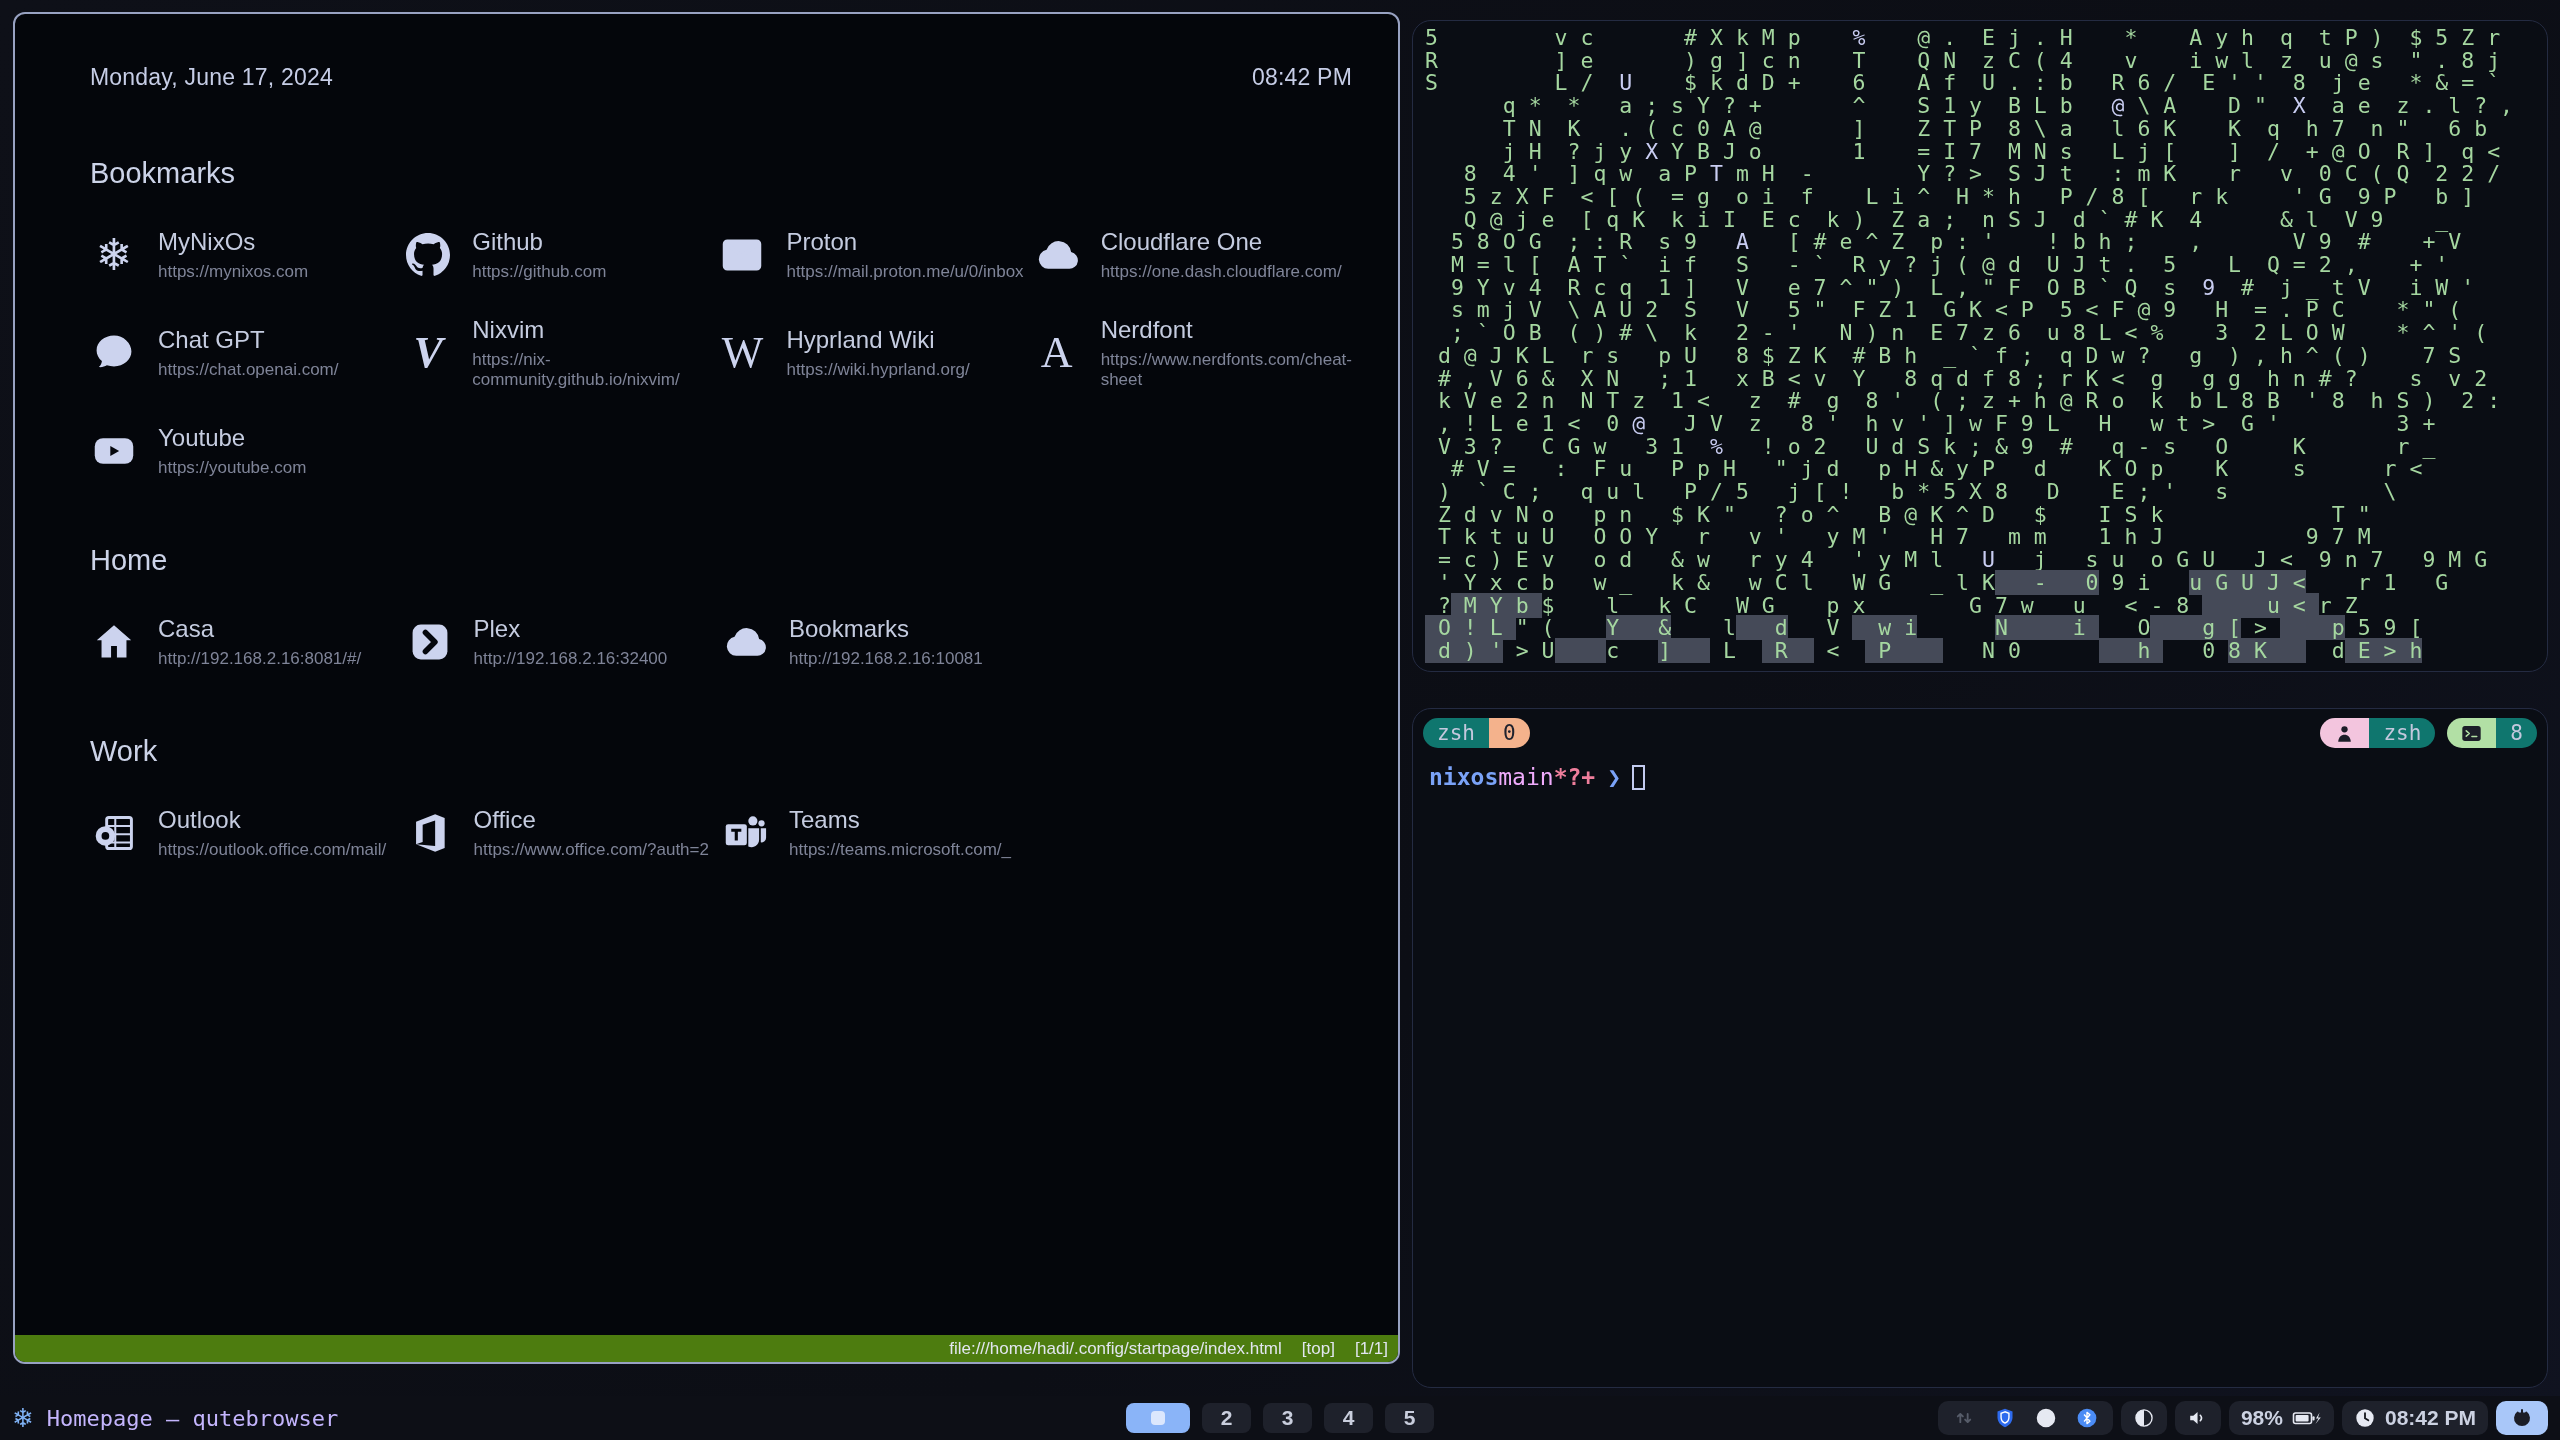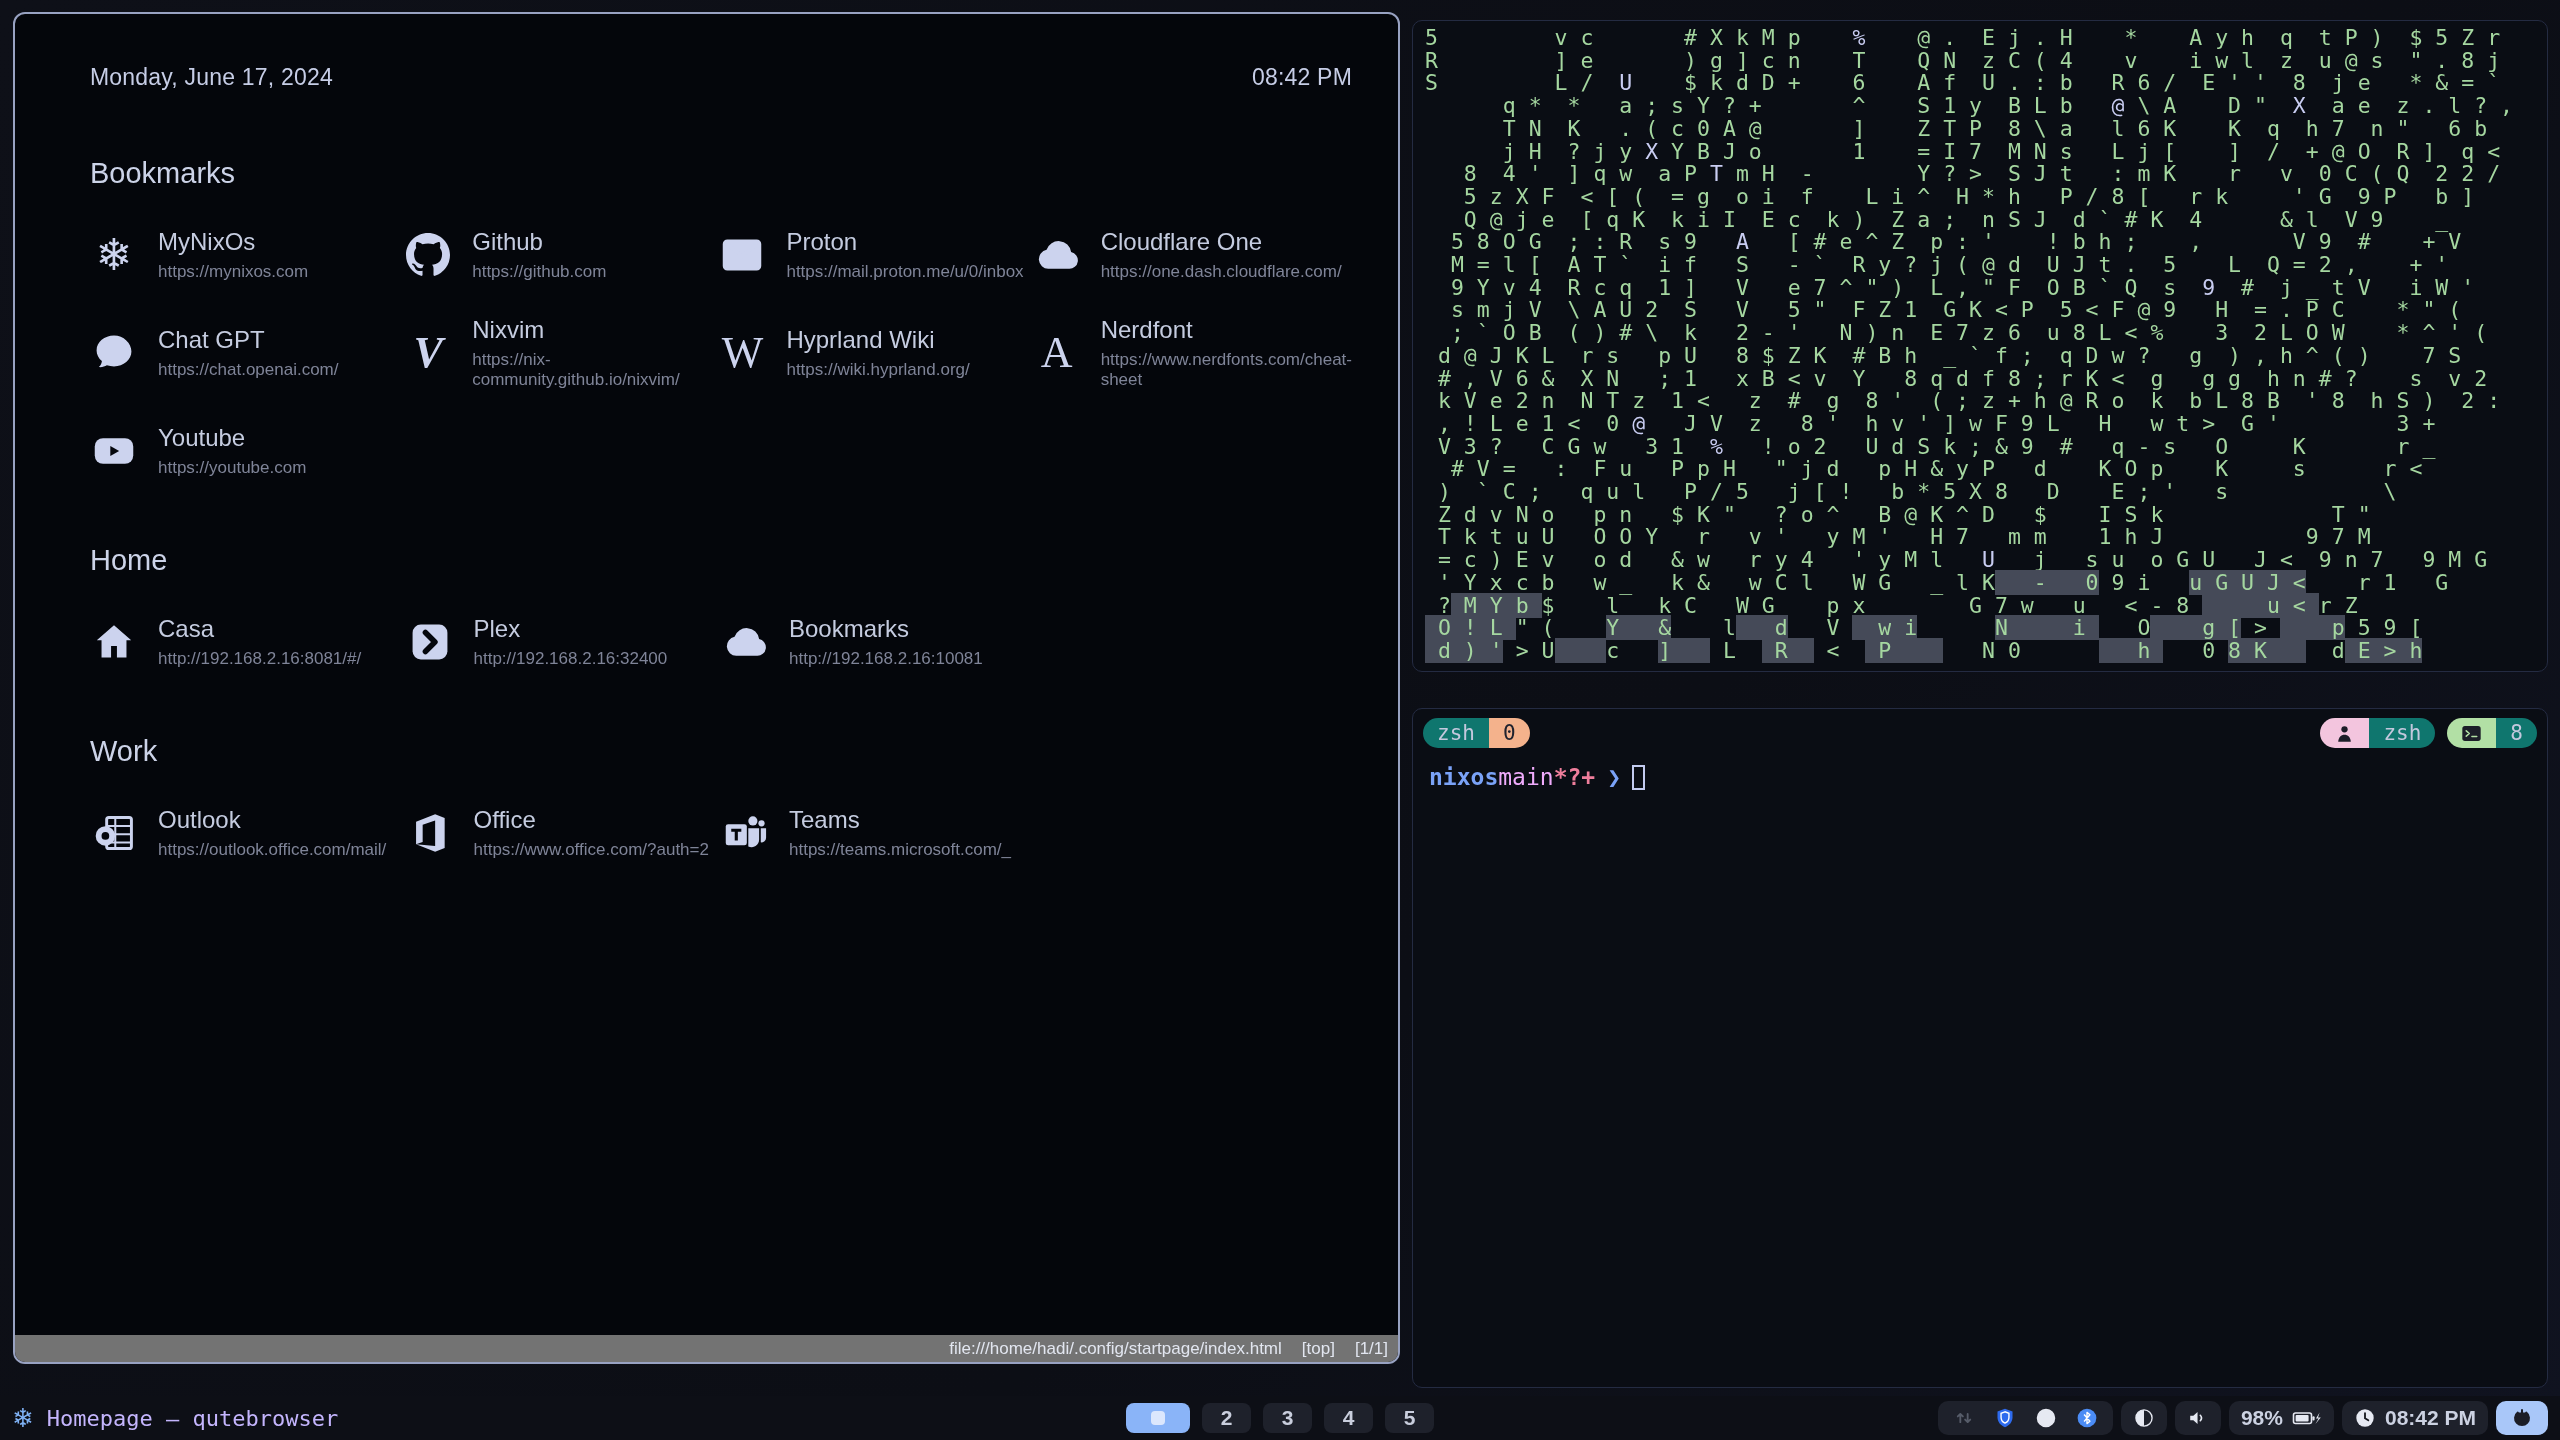--- a/index.html
+++ b/index.html
@@ -29,25 +29,25 @@
   .card-icon svg { width:44px; height:44px; fill:currentColor; }
   .glyph { font-size:44px; line-height:1; color:#ccd3ee; font-family:"Liberation Sans",sans-serif; }
   .glyph.serif { font-family:"Liberation Serif", serif; }
   .glyph.italic { font-style:italic; }
   .glyph.bold { font-weight:700; }
   .card-name { font-size:24px; color:#c5cce0; }
   .card-url { font-size:17px; color:#7f8498; margin-top:6px; }
 
   .qute-statusbar { position:absolute; left:0; right:0; bottom:0; height:27px;
                     display:flex; justify-content:flex-end; align-items:center; gap:20px;
-                    padding:0 10px; font-size:17px; color:#e2e6f0; background:#737373;margin-top:44px; }
+                    padding:0 10px; font-size:17px; color:#e2e6f0; background:#4d7c0f;margin-top:44px; }
 
   
   .term-window { position:absolute; background:#0a0d14; border:1px solid #242b42;
-                 border-radius:10px; overflow:hidden; }
+                 border-radius:19px; overflow:hidden; }
   .term-top { left:1412px; top:20px; width:1136px; height:652px; }
   .term-bottom { left:1412px; top:708px; width:1136px; height:680px; }
 
   #matrix { margin:0; padding:6px 12px; font-family:"DejaVu Sans Mono",monospace;
             font-size:21.5px; line-height:22.7px; color:#a5d7a0; white-space:pre; }
   #matrix .w { color:#c9cdf2; }
   #matrix .b { background:#454a58; }
 
   .tmux-bar { display:flex; justify-content:space-between; align-items:center; padding:9px 10px 0 10px;
               font-family:"DejaVu Sans Mono",monospace; font-size:21px; }

